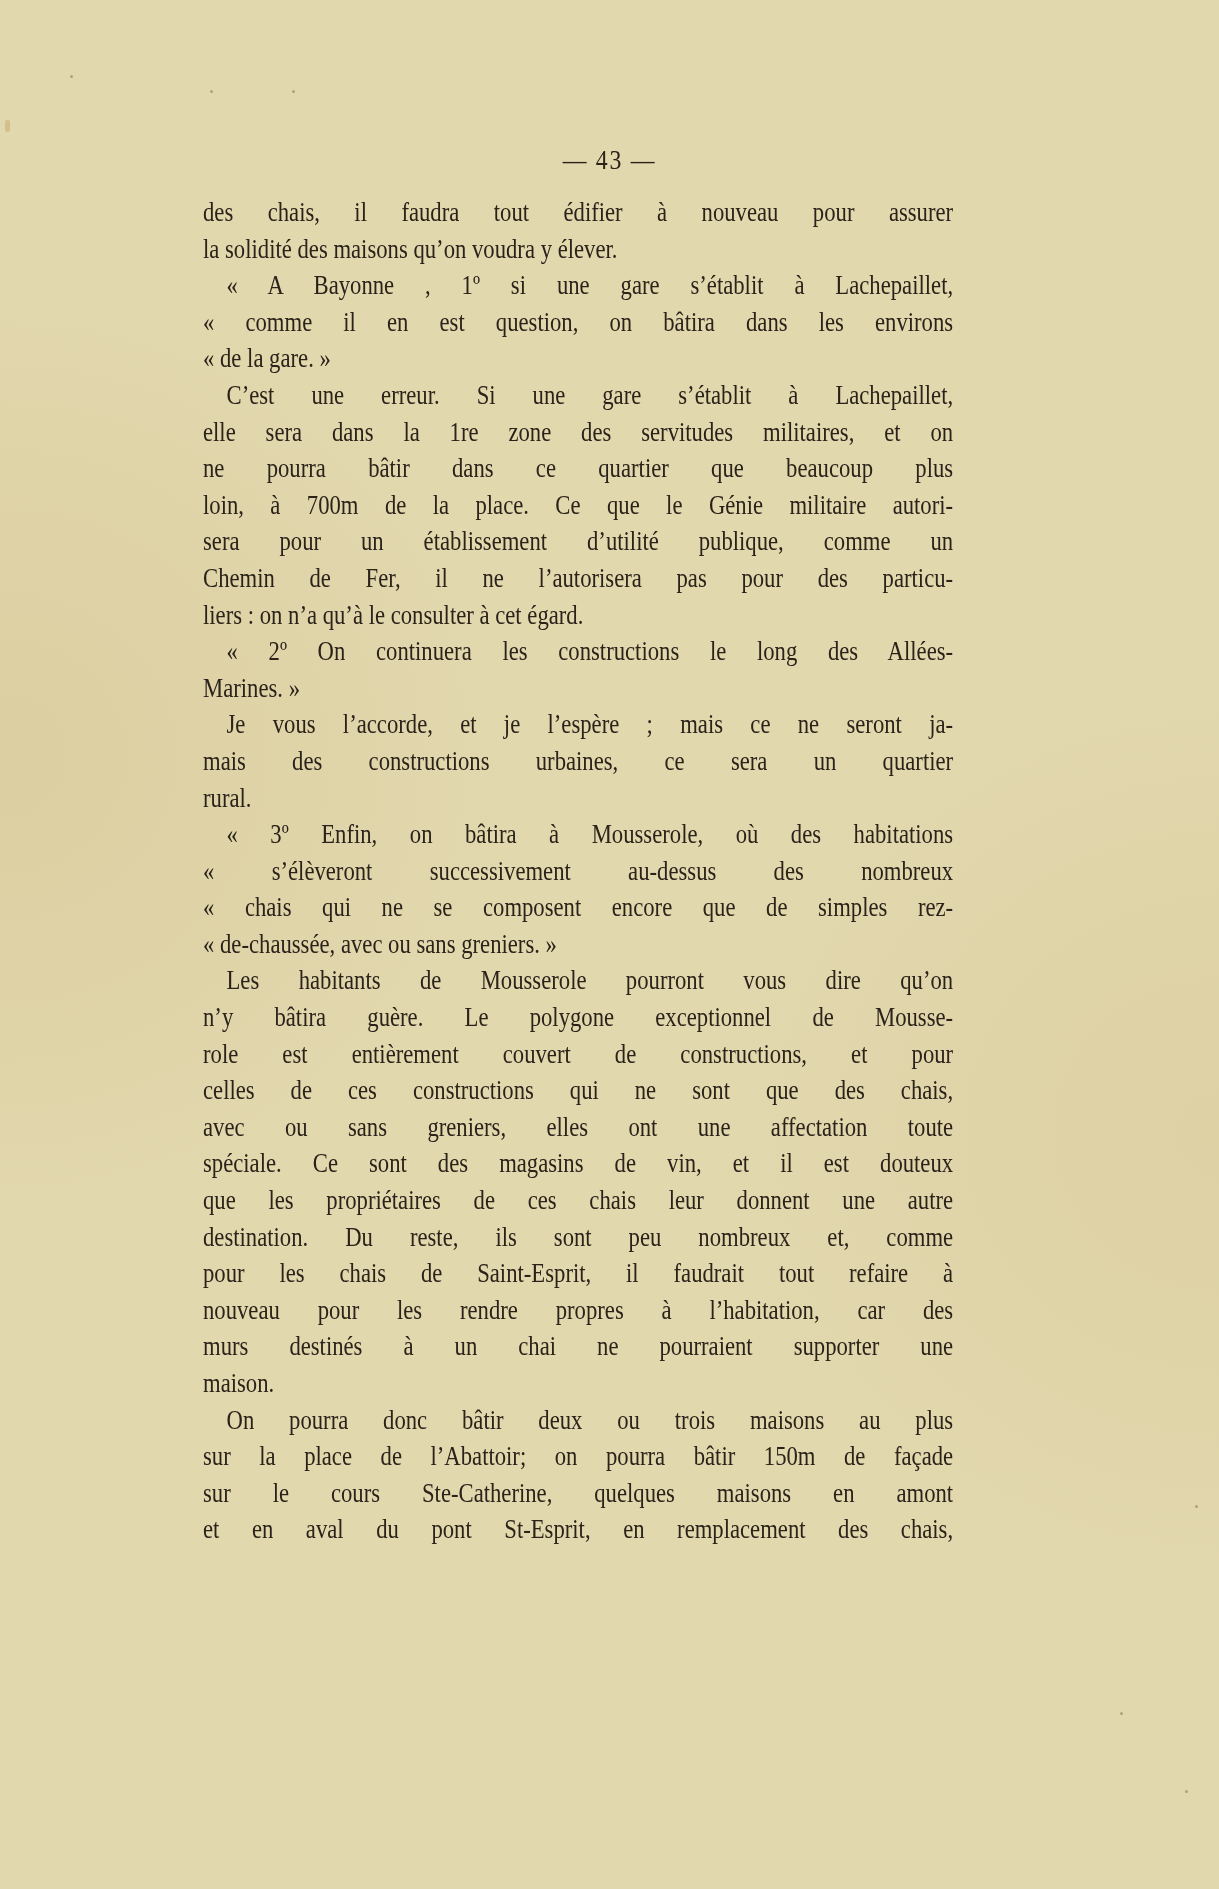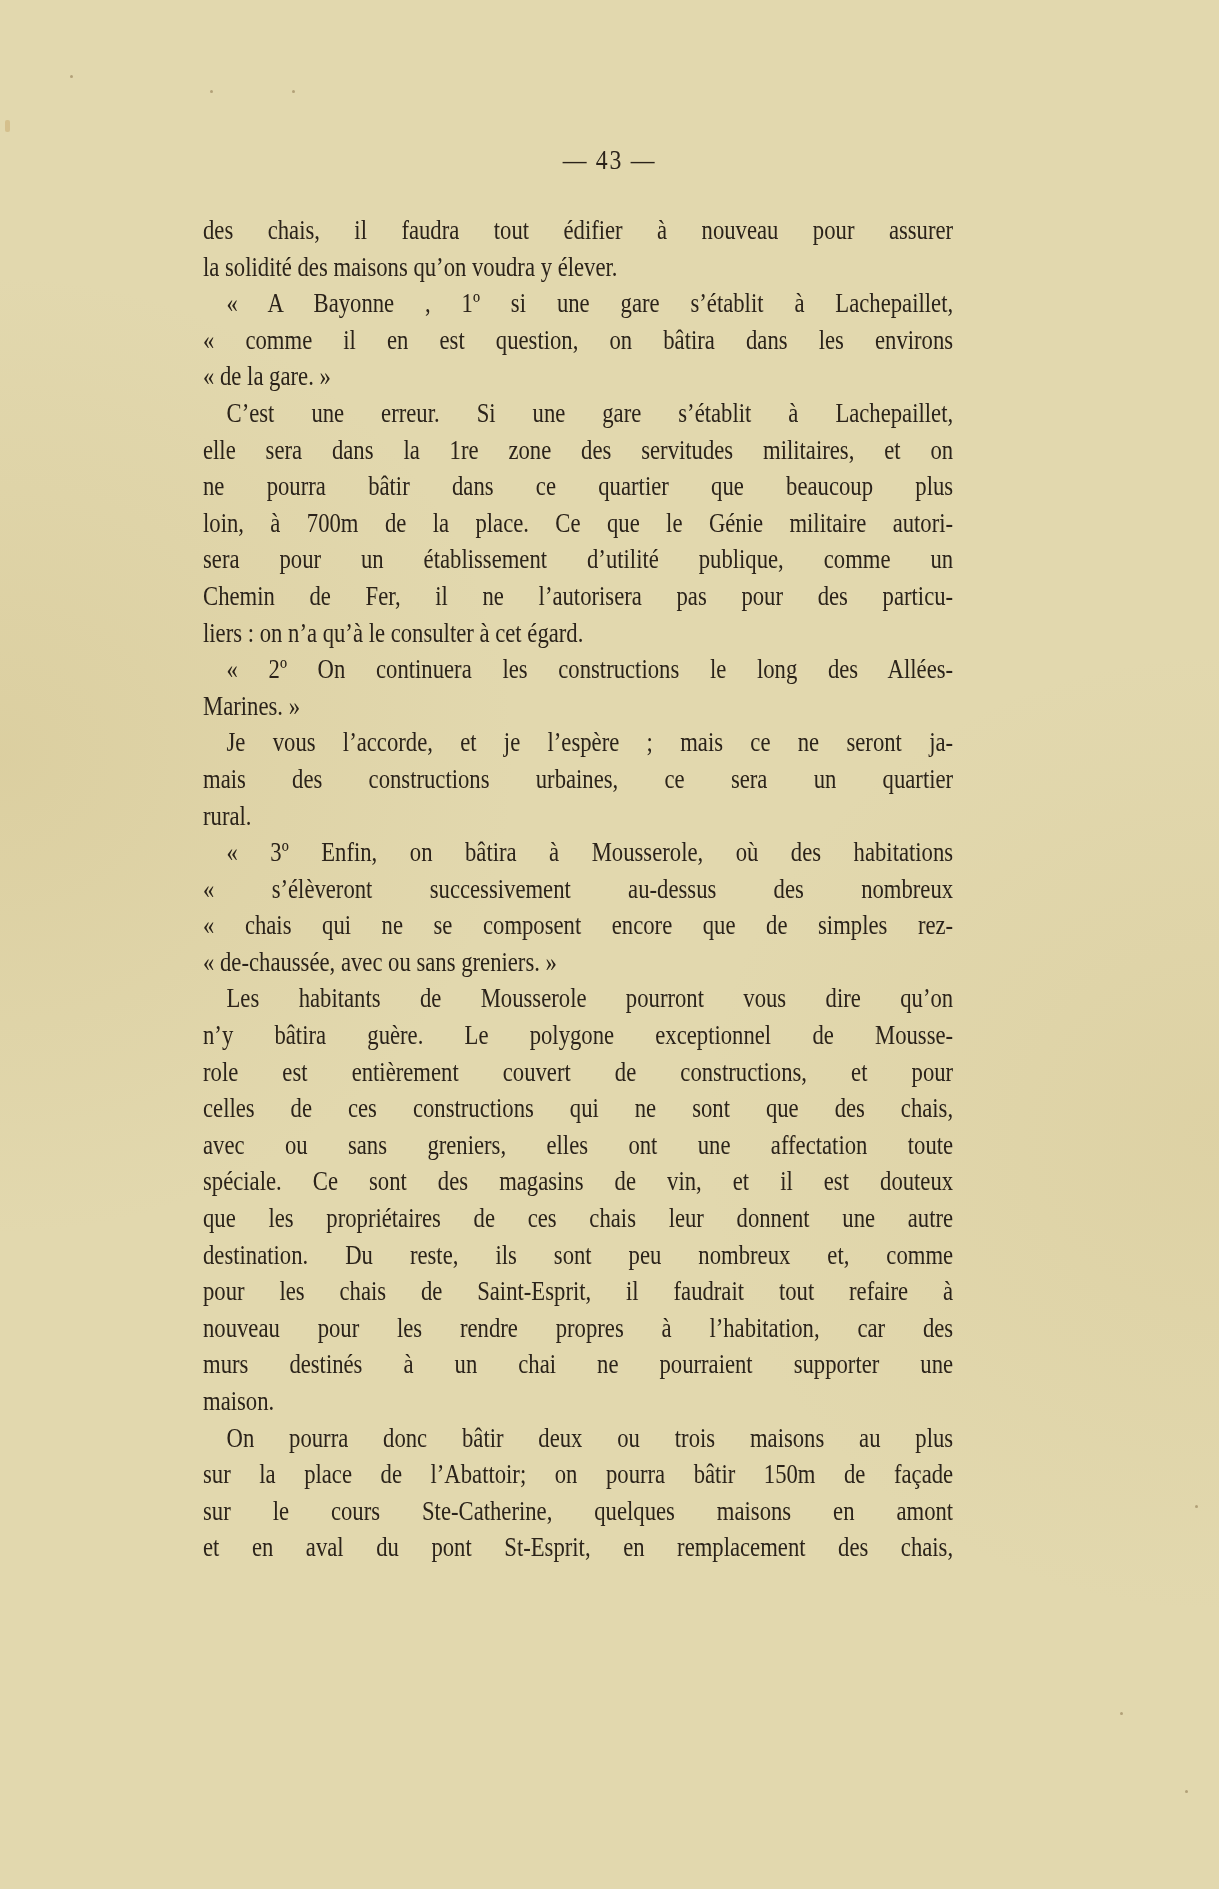--- a/index.html
+++ b/index.html
@@ -32,21 +32,21 @@
       width: 1219px;
       text-align: center;
       font-size: 27px;
       letter-spacing: 2px;
       color: #2b231a;
       transform: scaleX(0.88);
     }
     .text-block {
       position: absolute;
       left: 203px;
-      top: 212px;
+      top: 194px;
       width: 750px;
     }
     .line {
       height: 36.6px;
       line-height: 36.6px;
       font-size: 27px;
       white-space: nowrap;
       text-align: justify;
       text-align-last: justify;
       transform-origin: left center;

